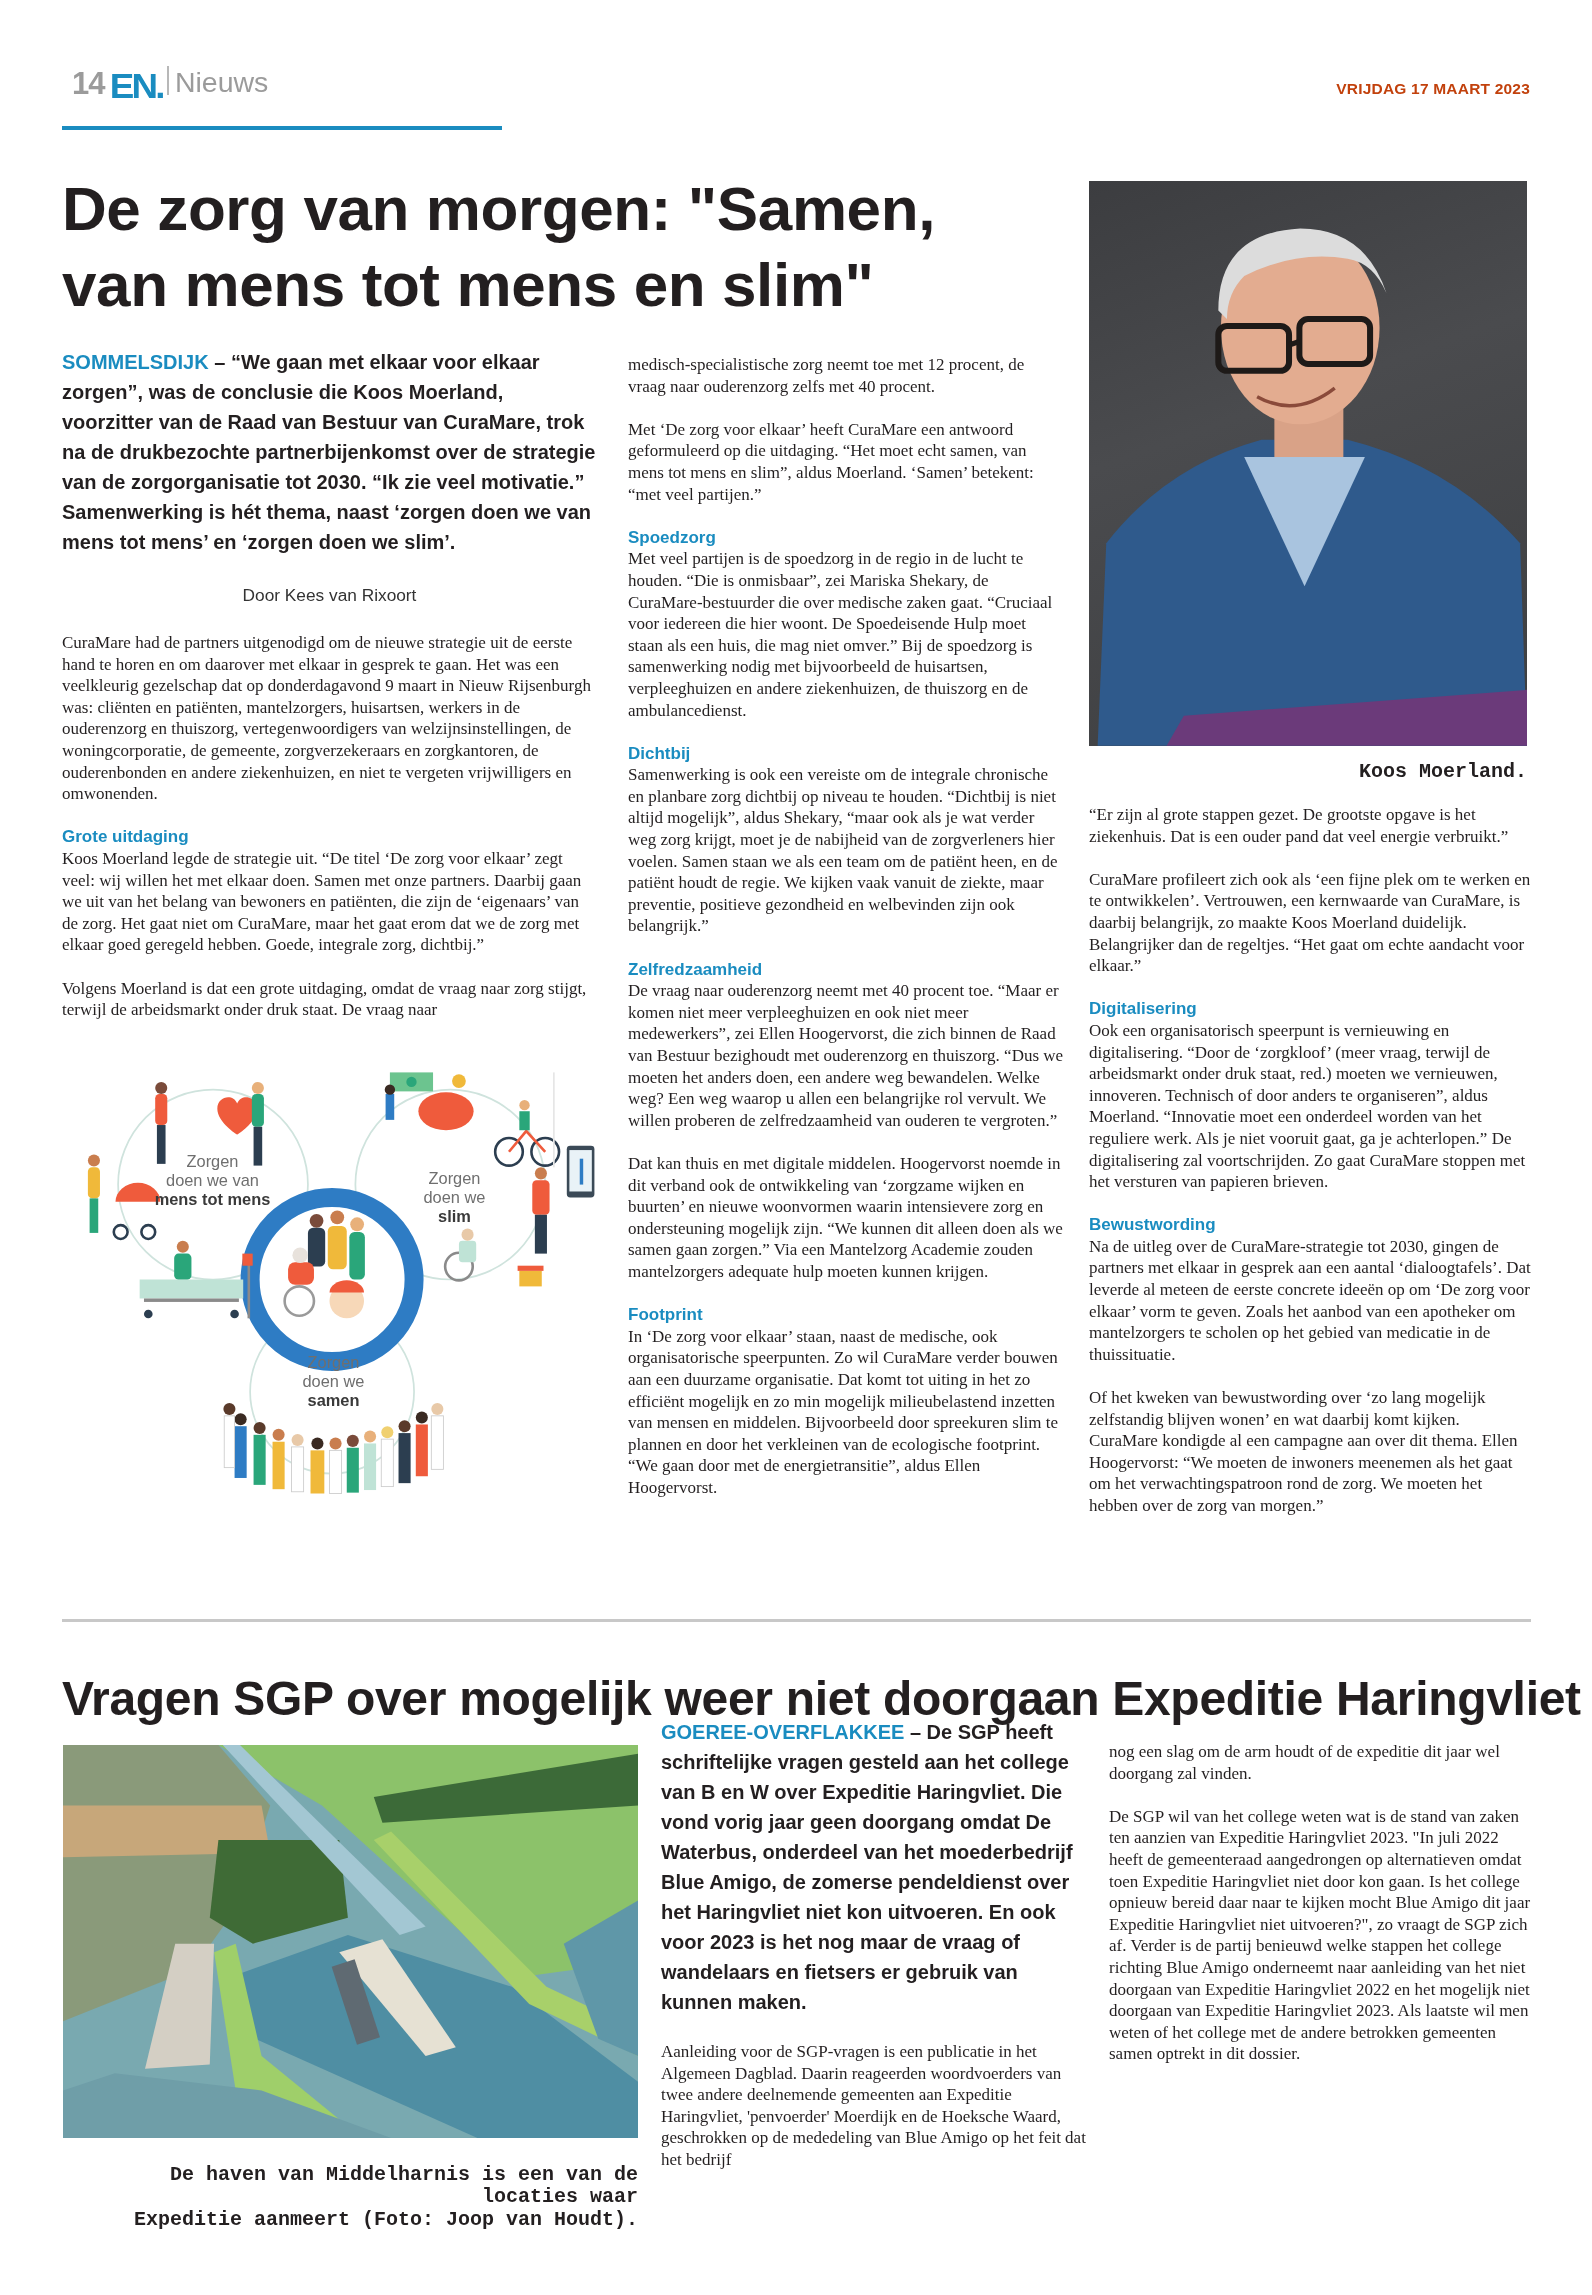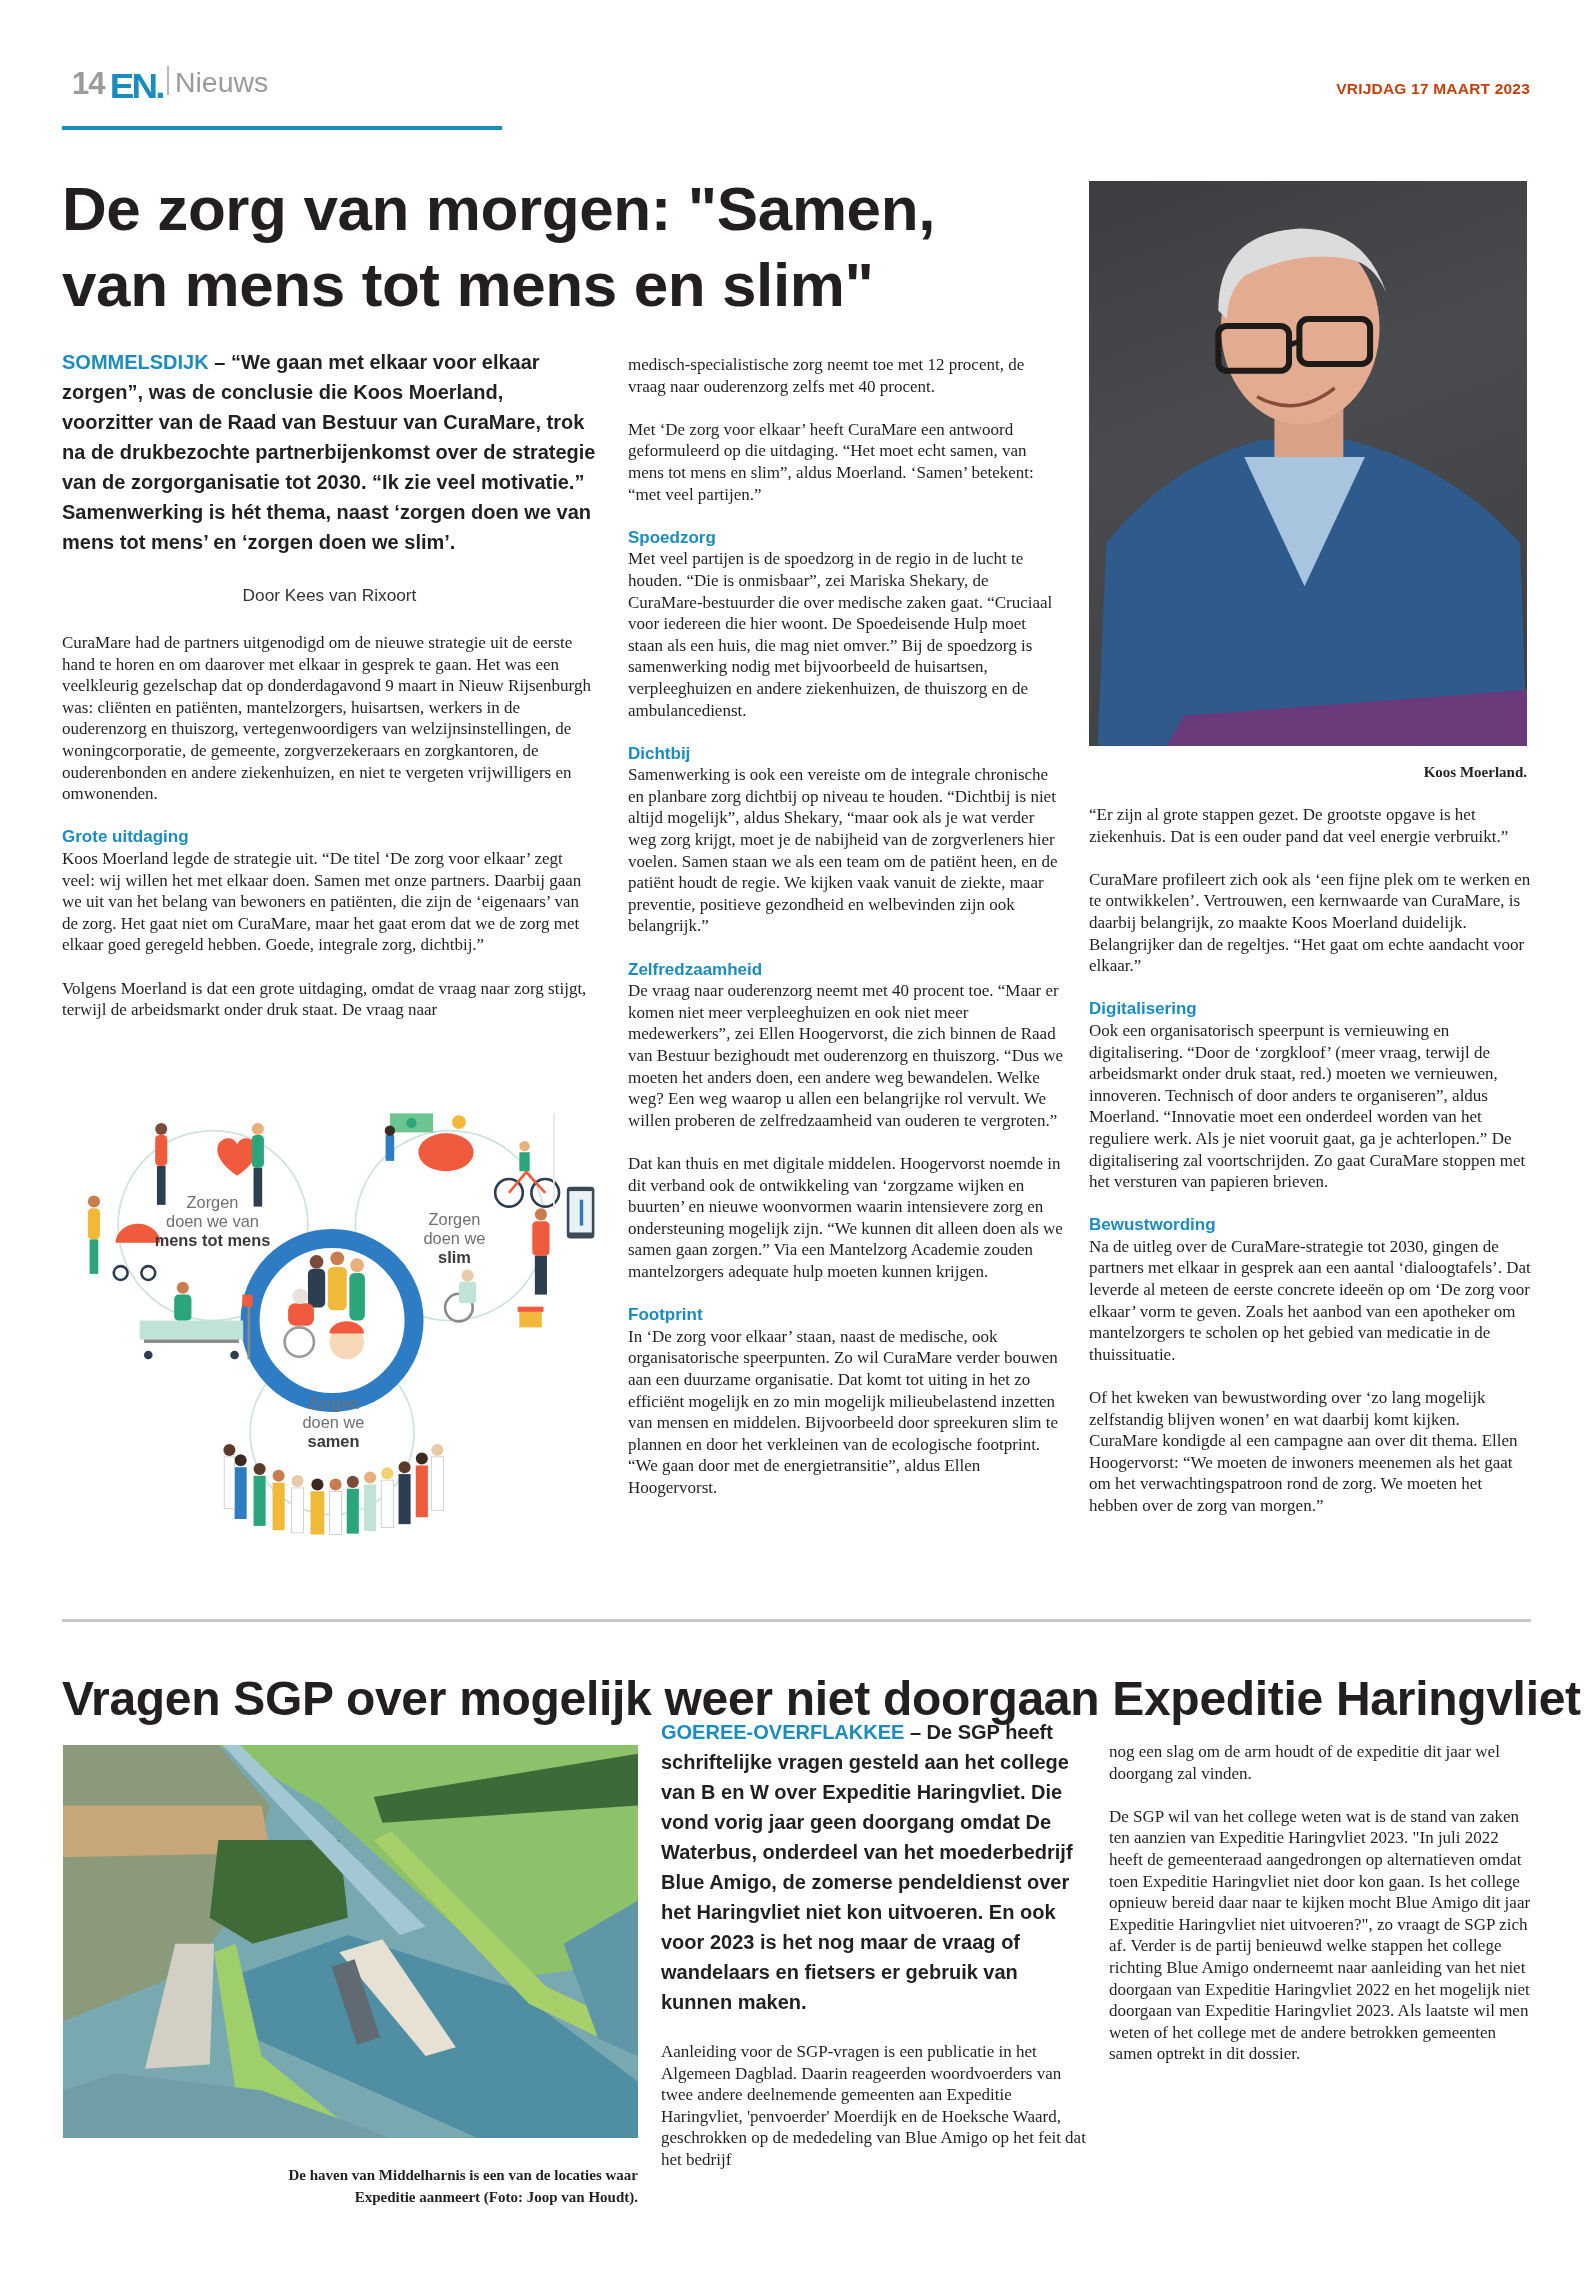--- a/index.html
+++ b/index.html
@@ -23,26 +23,26 @@
   .col { position: absolute; }
   .lead { font-family: "Liberation Sans", sans-serif; font-weight: bold; font-size: 20px; line-height: 30px; color: #231f20; }
   .dateline { color: #1a8cc0; }
   .byline { font-family: "Liberation Sans", sans-serif; font-size: 17.3px; color: #333; margin-top: 28px; margin-bottom: 26px; text-align: center; }
   .body { font-family: "Liberation Serif", serif; font-size: 17px; line-height: 21.6px; color: #231f20; }
   .body p { margin-bottom: 21.6px; }
   .subhead { font-family: "Liberation Sans", sans-serif; font-weight: bold; font-size: 17px; line-height: 21.6px; color: #1a8cc0; }
 
   
   .photo { position: absolute; overflow: hidden; }
-  .caption { font-family: Liberation Serif, serif; font-weight: bold; font-size: 15px; line-height: 22.4px; color: #231f20; text-align: right; }
+  .caption { font-family: Liberation Mono, monospace; font-weight: bold; font-size: 20px; line-height: 22.4px; color: #231f20; text-align: right; }
 
   .divider { position: absolute; left: 62px; top: 1619px; width: 1469px; height: 2.6px; background: #c8c8c8; }
 
   
-  .info { position: absolute; left: 62px; top: 1096px; width: 535px; height: 449px; }
+  .info { position: absolute; left: 62px; top: 1055px; width: 535px; height: 449px; }
   .info .ring-label { position: absolute; font-family: "Liberation Sans", sans-serif; font-size: 16.4px; line-height: 19px; color: #6f6f6f; text-align: center; }
   .info .ring-label b { color: #3a3a3a; }
 </style>
 </head>
 <body>
 
 <div class="masthead">
   <span class="page-num">14</span>
   <span class="logo">EN.</span>
   <span class="mast-sep"></span>

